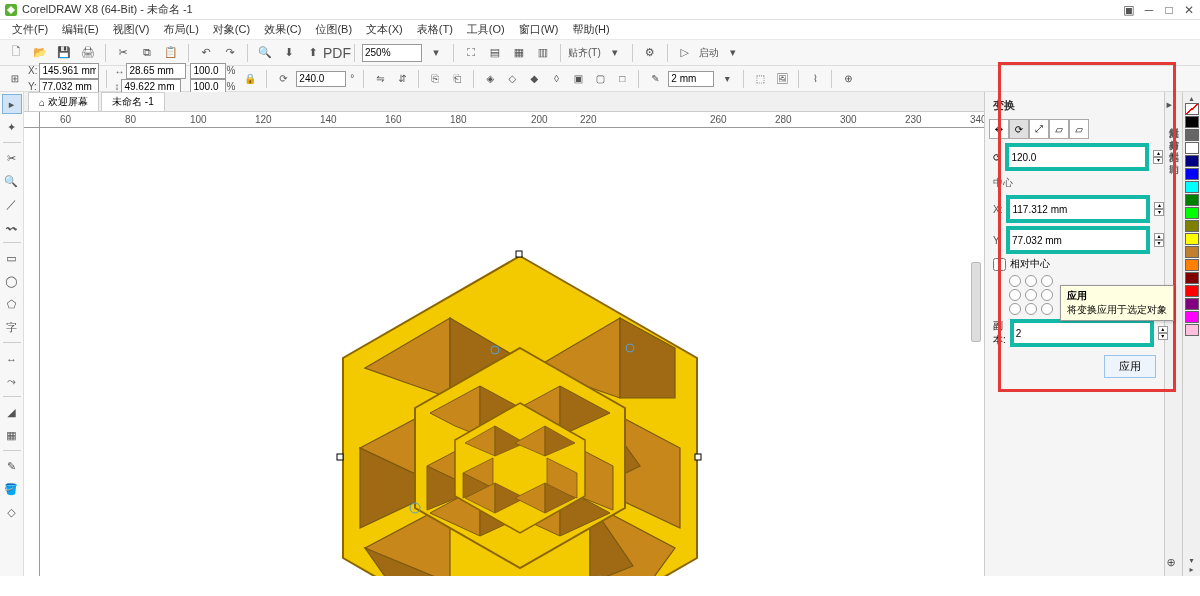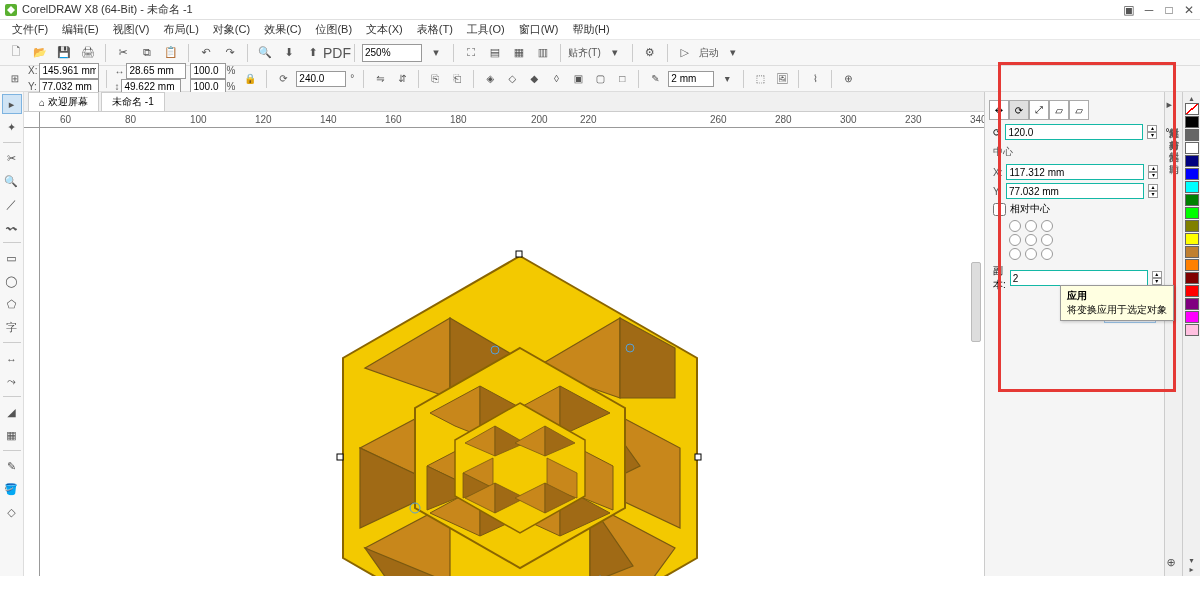--- a/index.html
+++ b/index.html
@@ -40,21 +40,21 @@
 .ruler-corner { width:16px; height:16px; position:absolute; left:0; top:20px; border-right:1px solid #999; border-bottom:1px solid #999; background:#fff;}
 .canvas { position:absolute; left:16px; top:36px; right:0; bottom:0; background:#fff;}
 .hexagon-art { position:absolute; left:295px; top:120px; }
 .docker { width:180px; background:#f5f5f5; border-left:1px solid #ccc; position:relative; padding:4px; font-size:10px;}
 .docker .dtitle { font-weight:bold; padding:2px 4px; color:#333; font-size:11px;}
 .docker .tabrow { display:flex; gap:0; margin:4px 0;}
 .docker .tabrow .dtab { width:20px; height:20px; border:1px solid #aaa; display:flex; align-items:center; justify-content:center; cursor:pointer; background:#fff;}
 .docker .tabrow .dtab.active { background:#e0e0e0;}
 .docker .field { display:flex; align-items:center; margin:3px 4px; gap:4px;}
 .docker .field label { width:14px; text-align:right; color:#555;}
-.docker .field input[type="text"] { flex:1; height:16px; border:1px solid #14b8a6; font-size:10px; padding:0 2px;}
+.docker .field input[type="text"] { flex:1; height:28px; border:4px solid #14b8a6; font-size:10px; padding:0 2px;}
 .docker .anchorgrid { display:grid; grid-template-columns:repeat(3,14px); gap:2px; margin:4px 0 4px 20px;}
 .docker .anchorgrid .ag { width:12px; height:12px; border:1px solid #999; border-radius:50%; cursor:pointer; background:#fff;}
 .docker .applybtn { display:block; margin:8px 4px 4px auto; padding:3px 14px; background:#eef4fb; border:1px solid #9ac3e8; cursor:pointer; font-size:11px; width:fit-content;}
 .color-palette { width:18px; background:#f0f0f0; border-left:1px solid #ccc; display:flex; flex-direction:column; align-items:center; padding:2px 0; gap:0;}
 .color-palette .swatch { width:14px; height:12px; border:1px solid #666; cursor:pointer; margin-bottom:1px;}
 .color-palette .noswatch { width:14px; height:12px; border:1px solid #666; background:linear-gradient(to bottom right, #fff 45%, #f00 45%, #f00 55%, #fff 55%); cursor:pointer; margin-bottom:1px;}
 .color-palette .arrow { font-size:8px; color:#555; padding:0;}
 .right-strip { width:18px; background:#f0f0f0; border-left:1px solid #ccc; display:flex; flex-direction:column; align-items:center; padding:4px 0;}
 .right-strip .vtext { writing-mode:vertical-rl; font-size:10px; color:#555; margin:6px 0; cursor:pointer;}
 .right-strip .vicon { width:14px; height:14px; margin:2px 0; color:#555;}
@@ -329,20 +329,21 @@
               <circle cx="295" cy="100" r="4"></circle>
             <circle cx="80" cy="260" r="5"></circle>
               <circle cx="265" cy="330" r="2"></circle>
           </g>
         </svg>
       </div>
     </div>
   </div>
 
   <div class="docker">
+    <div class="dtitle">变换</div>
     <div class="tabrow">
       <span class="dtab">✥</span>
       <span class="dtab active">⟳</span>
       <span class="dtab">⤢</span>
       <span class="dtab">▱</span>
       <span class="dtab">▱</span>
     </div>
     <div class="field">
       <span>⟳</span>
       <input type="text" value="120.0" style="">

